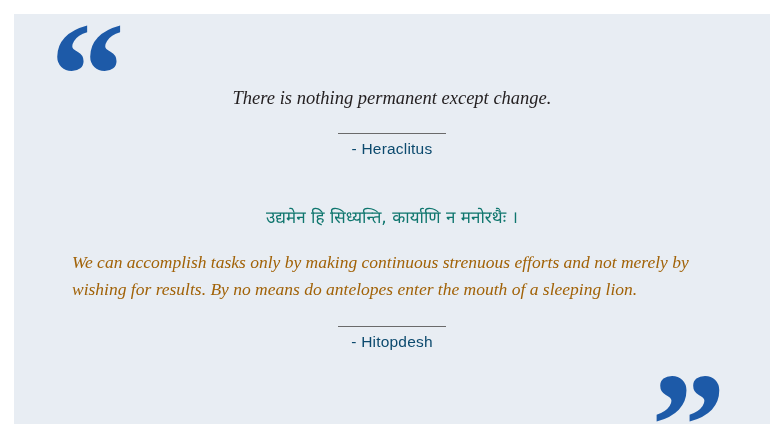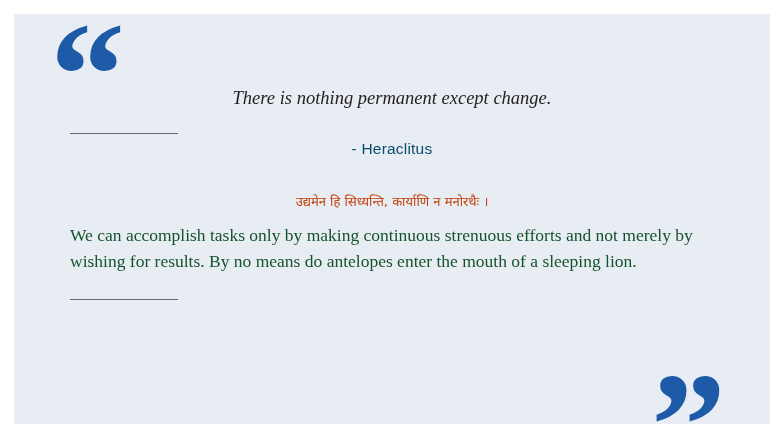--- a/index.html
+++ b/index.html
@@ -45,20 +45,21 @@
   .content {
     position: absolute;
     left: 0;
     top: 0;
     width: 756px;
     height: 410px;
     box-sizing: border-box;
     padding: 60px 56px 40px 56px;
     display: flex;
     flex-direction: column;
+    align-items: center;
   }
   .quote-en {
     font-style: italic;
     font-size: 18.5px;
     color: #231f20;
     text-align: center;
     margin-top: 14px;
   }
   .rule {
     width: 108px;
@@ -68,33 +69,34 @@
   }
   .attribution {
     font-family: "Liberation Sans", sans-serif;
     font-size: 15.5px;
     color: #0c4a6e;
     text-align: center;
     letter-spacing: 0.2px;
   }
   .sanskrit {
     font-family: "DejaVu Sans", sans-serif;
-    font-size: 13px;
-    color: #c2410c;
+    font-size: 17px;
+    color: #0f766e;
     text-align: center;
     line-height: 1.85;
-    margin-top: 32px;
+    margin-top: 44px;
   }
   .sanskrit div { white-space: nowrap; }
   .translation {
+    font-style: italic;
     font-size: 17.5px;
-    color: #14532d;
+    color: #a16207;
     text-align: left;
     line-height: 1.5;
-    margin-top: 8px;
+    margin-top: 16px;
     width: 640px;
   }
 </style>
 </head>
 <body>
 
 <div id="page">
   <div class="panel">
 
     <span class="quote-mark quote-open">“</span>
@@ -109,16 +111,17 @@
       <div class="attribution">- Heraclitus</div>
 
       <div class="sanskrit">
         <div>उद्यमेन हि सिध्यन्ति, कार्याणि न मनोरथैः ।</div>
       </div>
 
       <div class="translation">We can accomplish tasks only by making continuous strenuous efforts and not merely by wishing for results. By no means do antelopes enter the mouth of a sleeping lion.</div>
 
       <div class="rule"></div>
 
+      <div class="attribution">- Hitopdesh</div>
 
     </div>
   </div>
 </div>
 
 </body></html>

